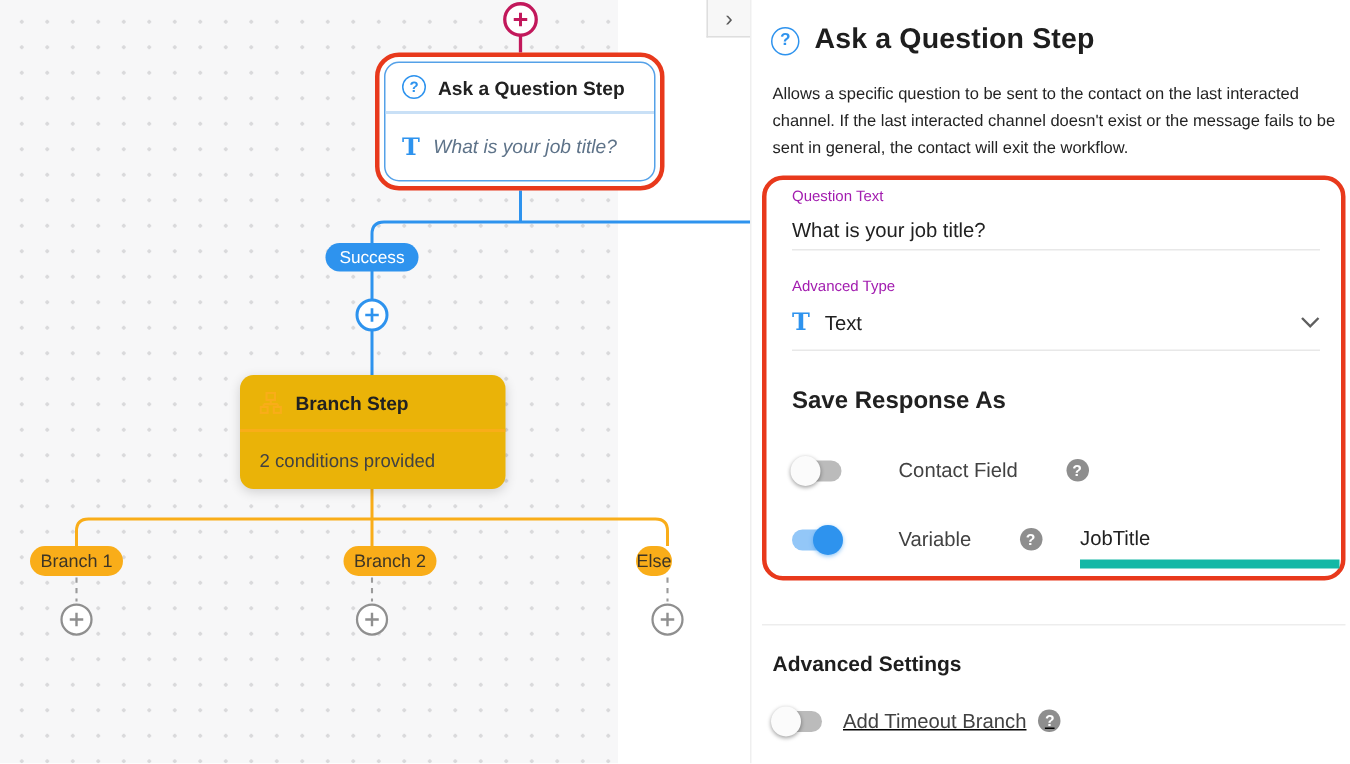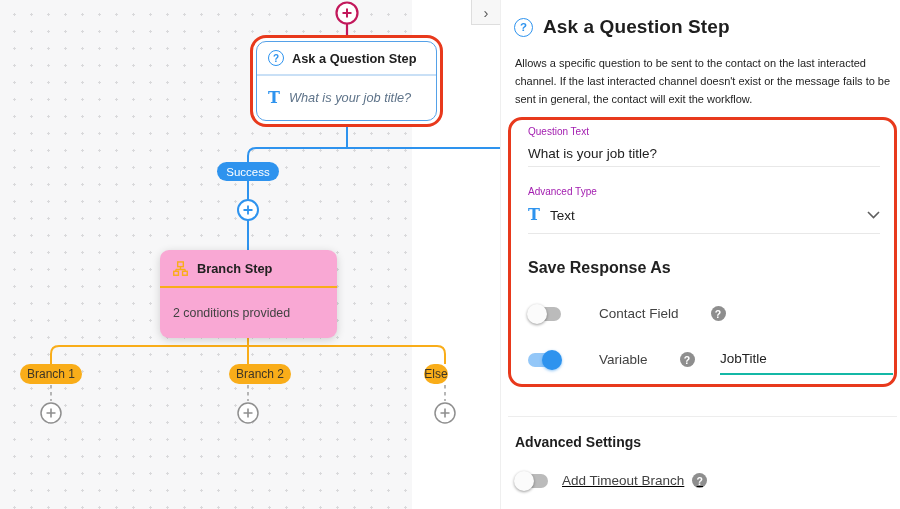--- a/index.html
+++ b/index.html
@@ -33,22 +33,22 @@
   .pill { position:absolute; height:19px; border-radius:10px; display:flex;
           align-items:center; justify-content:center; font-size:11.5px; }
   .pill.success { left:217px; top:162px; width:62px; background:#2E93EE; color:#fff; }
   .pill.branch { top:364px; height:20px; background:#F9AD19; color:#3D3526;
                  font-size:12px; font-weight:500; border-radius:11px; }
   .pill.b1 { left:20px;  width:62px; }
   .pill.b2 { left:217px; width:62px;margin-left:12px; }
   .pill.b3 { left:424px; width:24px; }
 
   
-  .branch-card { position:absolute; left:160px; top:250px; width:177px; height:88px;
-                 background:#f9a8d4; border-radius:9px; box-shadow:0 2px 8px rgba(0,0,0,.16);
+  .branch-card { position:absolute; left:160px; top:250px; width:177px; height:76px;
+                 background:#eab308; border-radius:9px; box-shadow:0 2px 8px rgba(0,0,0,.16);
                  display:flex; flex-direction:column; overflow:hidden; }
   .branch-head { flex:0 0 36px; display:flex; align-items:center; gap:9px; padding:0 13px; }
   .branch-title { font-size:12.8px; font-weight:bold; color:#212121; }
   .branch-div { height:2px; background:#F9AD19; }
   .branch-body { flex:1; display:flex; align-items:center; padding:0 13px;
                  font-size:12.4px; color:#424242; }
 
   
   .collapse-btn { position:absolute; left:471px; top:0; width:29px; height:25px;
                   background:#F7F7F7; border-left:1px solid #DEDEDE; border-bottom:1px solid #DEDEDE;
@@ -74,21 +74,21 @@
   .type-value { font-size:13.5px; color:#212121; }
   .chev-down { margin-left:auto; }
   .save-label { position:absolute; left:17px; top:139px; font-size:16px;
                 font-weight:bold; color:#212121; }
   .t-row { position:absolute; left:17px; display:flex; align-items:center;gap:24px; }
   .t-row .lbl { margin-left:14px; font-size:13.5px; color:#424242; }
   .t-row .help { margin-left:8px; }
   .row-contact { top:186px; }
   .row-var { top:232px; }
   .var-wrap { position:absolute; left:209px; top:231px; width:173px; padding-bottom:7px;
-              border-bottom:2px solid #14b8a6; font-size:13.5px; color:#212121; }
+              border-bottom:6px solid #14b8a6; font-size:13.5px; color:#212121; }
 
   .p-div { position:absolute; top:416px; left:7px; width:389px; height:1px; background:#EDEDED; }
   .adv-h { position:absolute; top:434px; left:14px; font-size:14px; font-weight:bold; color:#1E1E1E; }
   .row-timeout { position:absolute; top:473px; left:14px; display:flex; align-items:center;text-decoration:underline; }
   .row-timeout .lbl { margin-left:14px; font-size:13.5px; color:#424242; }
   .row-timeout .help { margin-left:8px; }
 
   
   .switch { position:relative; width:33px; height:14px; flex:0 0 auto; cursor:pointer; }
   .switch .track { width:33px; height:14px; border-radius:7px; background:#BBBBBB; }

